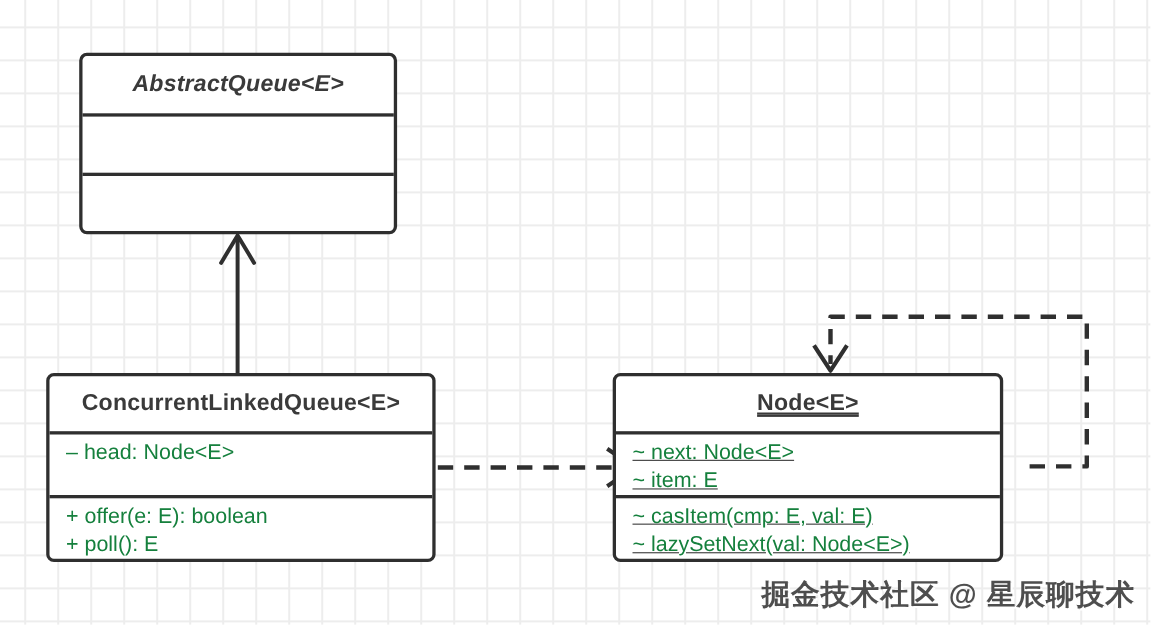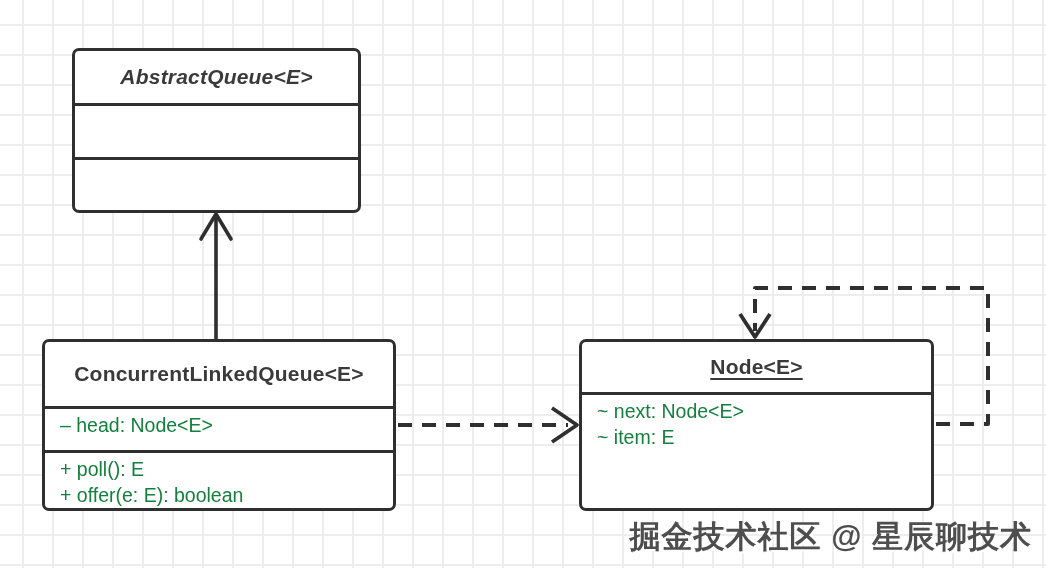--- a/index.html
+++ b/index.html
@@ -43,30 +43,30 @@
     color:#15803d;
   }
   .member{white-space:nowrap;}
   
   .box-aq{left:72px;top:48px;width:289px;height:165px;}
   .box-aq .uml-title{height:52px;}
   .box-aq .c1{flex:1;}
   .box-aq .c2{flex:1;}
   
   .box-clq{left:42px;top:339px;width:354px;height:172px;}
-  .box-clq .uml-title{height:64px;}
+  .box-clq .uml-title{height:50px;}
   .box-clq .compartment{flex:1;}
   
-  .box-node{left:579px;top:339px;width:355px;height:172px;}
+  .box-node{left:557px;top:339px;width:355px;height:172px;text-decoration:underline;}
   .box-node .uml-title{height:50px;}
   .box-node .compartment{flex:1;}
   .watermark{
     position:absolute;
     right:14px;bottom:10px;
-    font-size:31px;
+    font-size:26px;
     font-weight:bold;
     color:#4e4e4e;
     letter-spacing:1px;
     text-shadow:2px 2px 0 #ffffff,1px 1px 0 #d9d9d9;
     white-space:nowrap;
   }
 </style>
 </head>
 <body>
 
@@ -95,28 +95,32 @@
     <div class="compartment c1"></div>
     <div class="compartment c2"></div>
   </div>
 
   <div class="uml-class box-clq">
     <div class="uml-title">ConcurrentLinkedQueue&lt;E&gt;</div>
     <div class="compartment">
       <div class="member">– head: Node&lt;E&gt;</div>
     </div>
     <div class="compartment">
+      <div class="member">+ offer(e: E): boolean</div>
       <div class="member">+ poll(): E</div>
-      <div class="member">+ offer(e: E): boolean</div>
     </div>
   </div>
 
   <div class="uml-class box-node">
     <div class="uml-title underline-title">Node&lt;E&gt;</div>
     <div class="compartment">
       <div class="member">~ next: Node&lt;E&gt;</div>
       <div class="member">~ item: E</div>
     </div>
+    <div class="compartment">
+      <div class="member">~ casItem(cmp: E, val: E)</div>
+      <div class="member">~ lazySetNext(val: Node&lt;E&gt;)</div>
+    </div>
   </div>
 
   <div class="watermark">掘金技术社区 @ 星辰聊技术</div>
 
 </div>
 
 </body></html>

